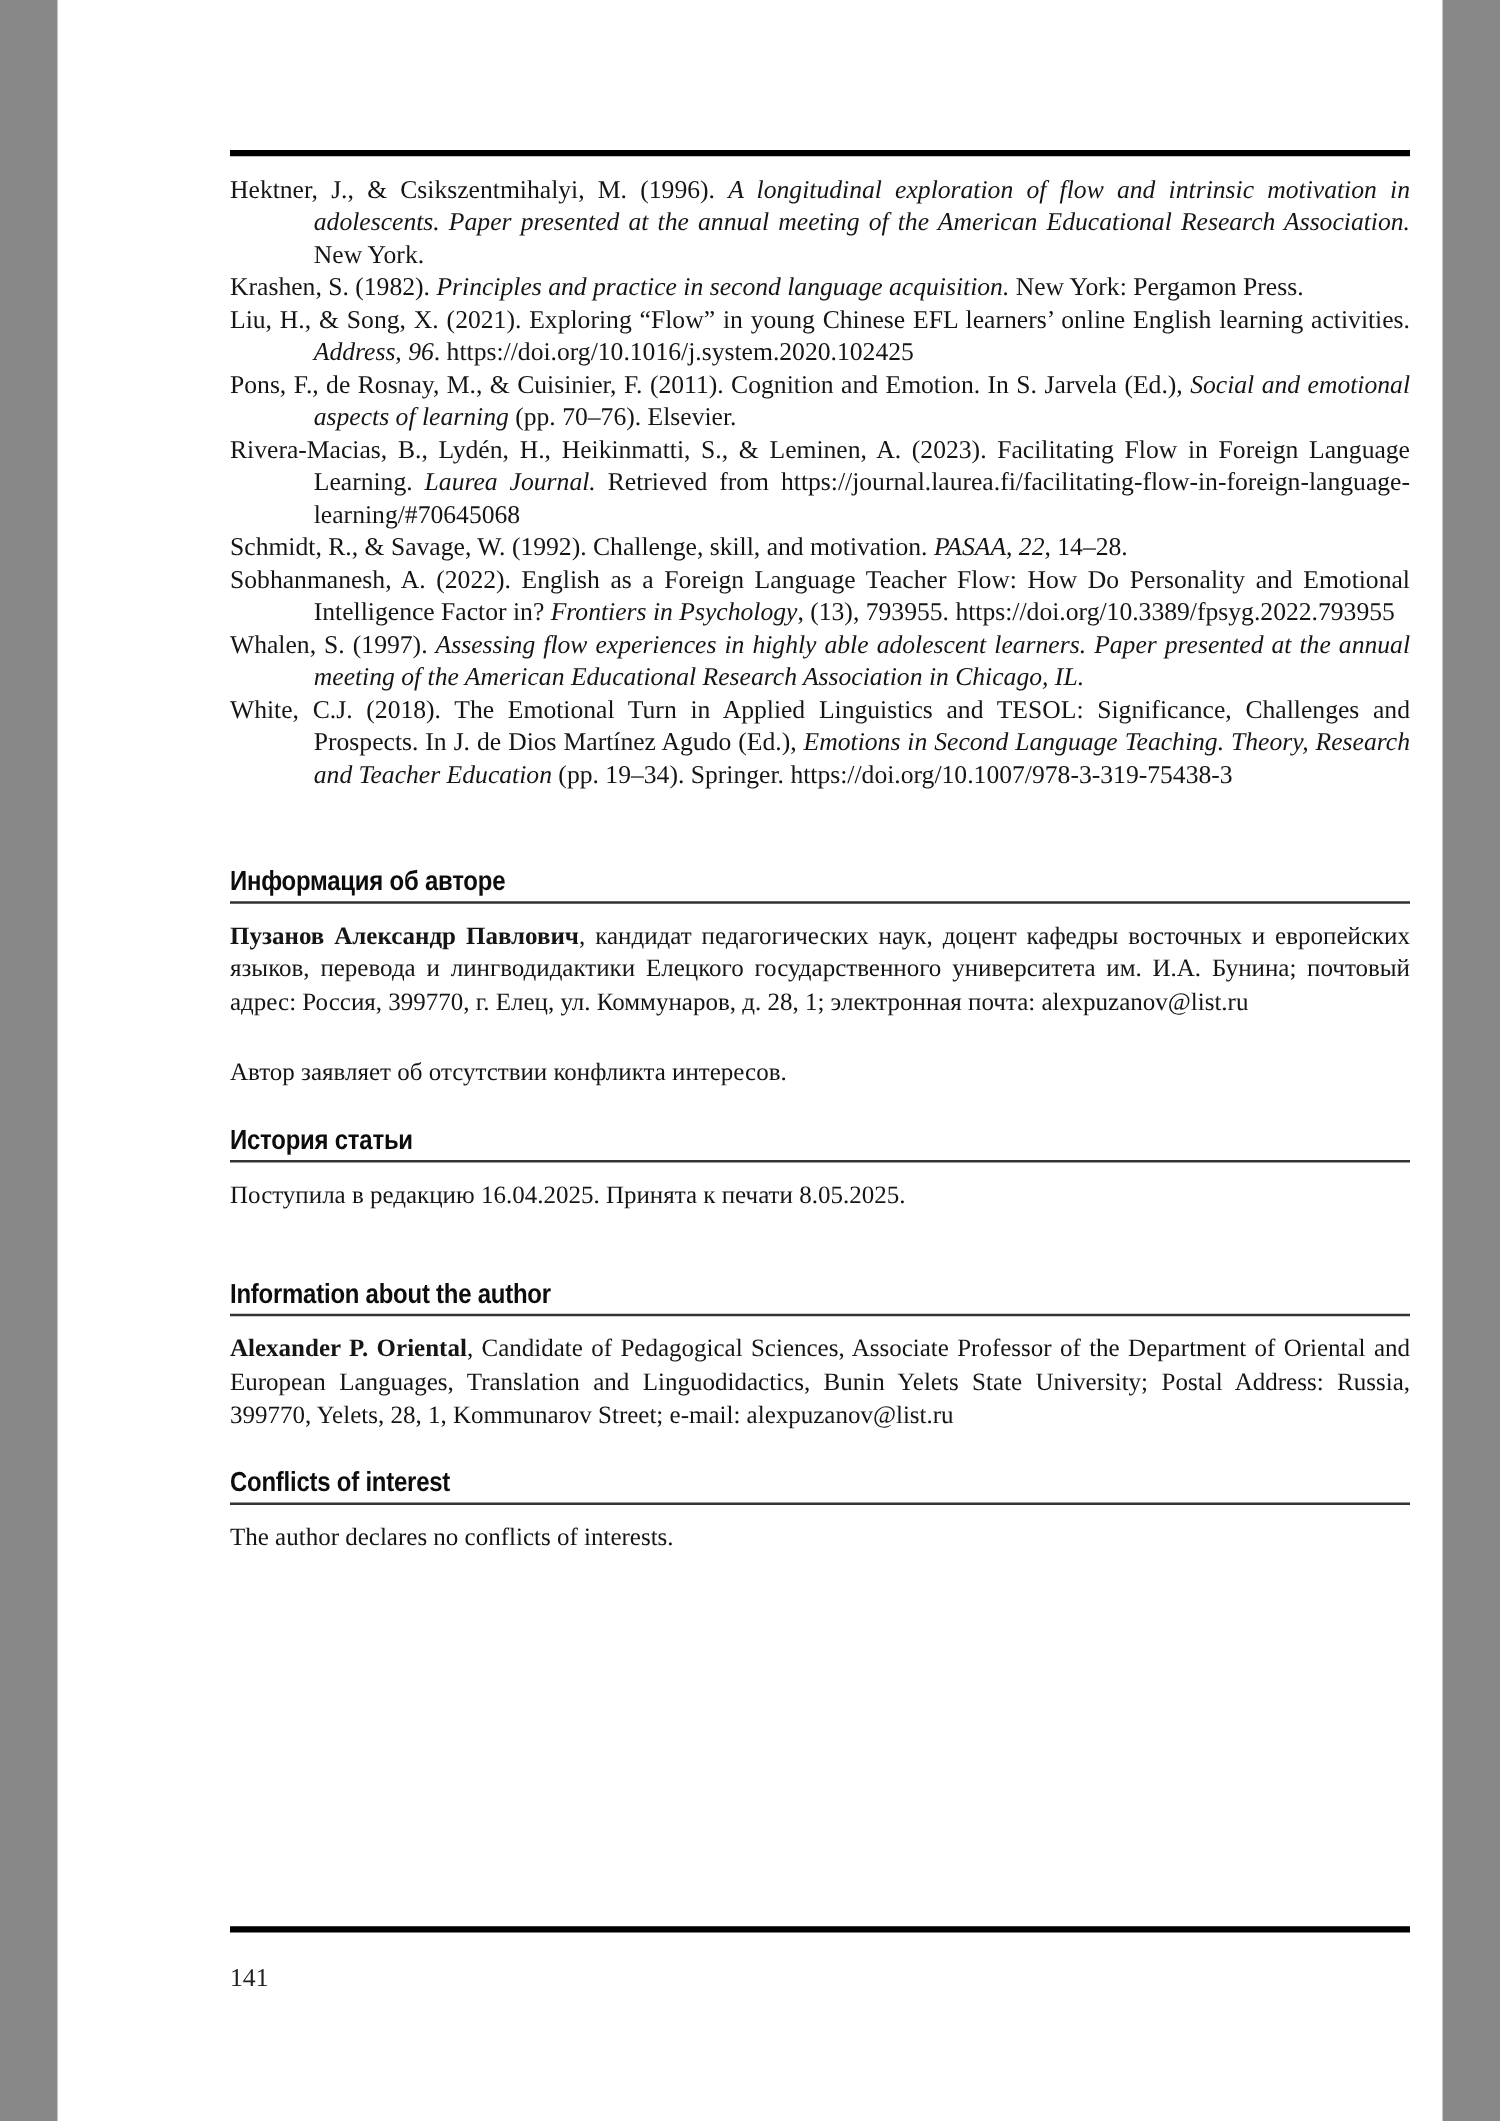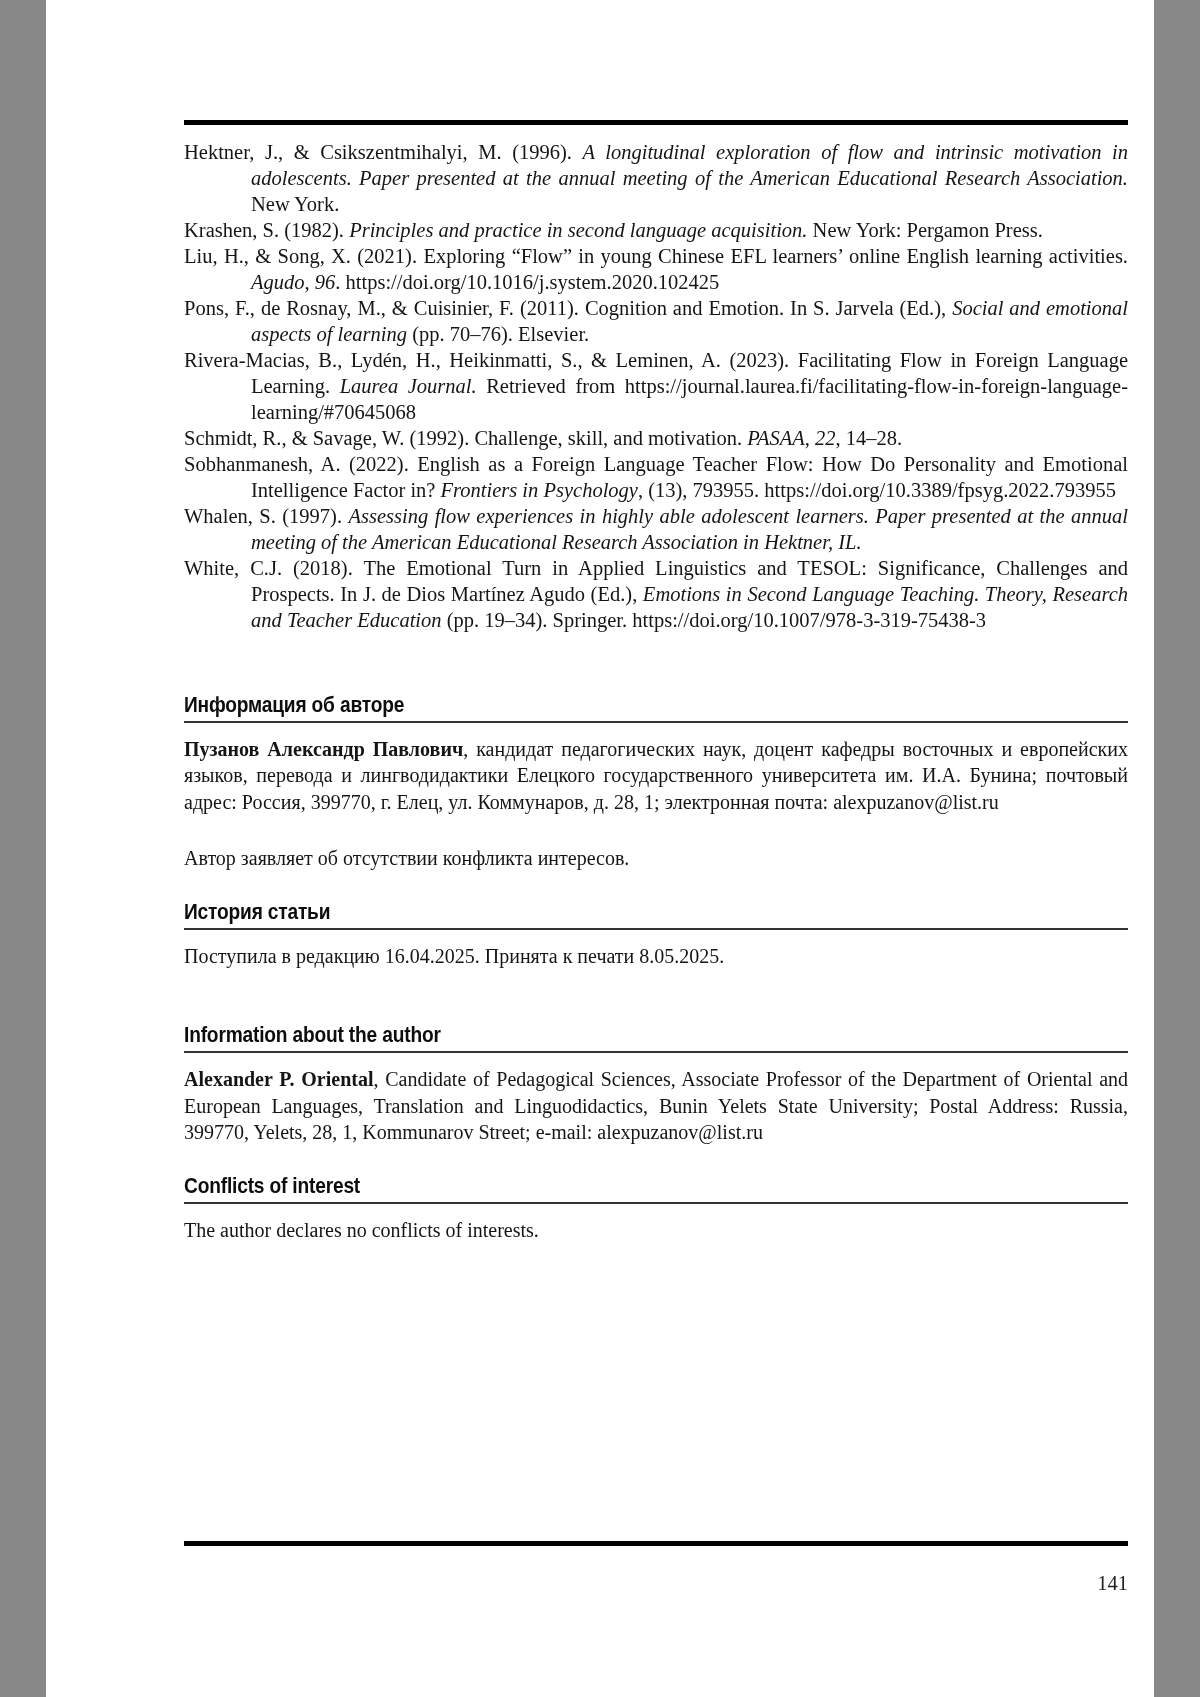--- a/index.html
+++ b/index.html
@@ -74,42 +74,42 @@
     width: 944px;
     top: 1541px;
     height: 4.5px;
     background: #000;
   }
   .page-number {
     position: absolute;
     left: 138px;
     width: 944px;
     top: 1572px;
-    text-align: right;
+    text-align: left;
     font-size: 20.5px;
     color: #222;
   }
 </style>
 </head>
 <body>
 
 <div class="page">
   <div class="content">
 
     <div class="top-rule"></div>
 
     <section class="refs">
       <p class="ref"><span>Hektner, J., &amp; Csikszentmihalyi, M. (1996). </span><span class="seg-i">A longitudinal exploration of flow and intrinsic motiva­tion in adolescents. Paper presented at the annual meeting of the American Educational Re­search Association.</span><span> New York.</span></p>
       <p class="ref"><span>Krashen, S. (1982). </span><span class="seg-i">Principles and practice in second language acquisition.</span><span> New York: Pergamon Press.</span></p>
-      <p class="ref"><span>Liu, H., &amp; Song, X. (2021). Exploring “Flow” in young Chinese EFL learners’ online English learning activities. </span><span class="seg-i">Agudo</span><span>, </span><span class="seg-i">96</span><span>. https://doi.org/10.1016/j.system.2020.102425</span></p>
+      <p class="ref"><span>Liu, H., &amp; Song, X. (2021). Exploring “Flow” in young Chinese EFL learners’ online English learning activities. </span><span class="seg-i">Address</span><span>, </span><span class="seg-i">96</span><span>. https://doi.org/10.1016/j.system.2020.102425</span></p>
       <p class="ref"><span>Pons, F., de Rosnay, M., &amp; Cuisinier, F. (2011). Cognition and Emotion. In S. Jarvela (Ed.), </span><span class="seg-i">Social and emotional aspects of learning</span><span> (pp. 70–76). Elsevier.</span></p>
       <p class="ref"><span>Rivera-Macias, B., Lydén, H., Heikinmatti, S., &amp; Leminen, A. (2023). Facilitating Flow in Foreign Language Learning. </span><span class="seg-i">Laurea Journal.</span><span> Retrieved from https://journal.laurea.fi/facilitating-flow-in-foreign-language-learning/#70645068</span></p>
       <p class="ref"><span>Schmidt, R., &amp; Savage, W. (1992). Challenge, skill, and motivation. </span><span class="seg-i">PASAA</span><span>, </span><span class="seg-i">22</span><span>, 14–28.</span></p>
       <p class="ref"><span>Sobhanmanesh, A. (2022). English as a Foreign Language Teacher Flow: How Do Personality and Emotional Intelligence Factor in? </span><span class="seg-i">Frontiers in Psychology</span><span>, (13), 793955. https://doi.org/10.3389/fpsyg.2022.793955</span></p>
-      <p class="ref"><span>Whalen, S. (1997). </span><span class="seg-i">Assessing flow experiences in highly able adolescent learners. Paper presented at the annual meeting of the American Educational Research Association in Hektner, IL.</span></p>
+      <p class="ref"><span>Whalen, S. (1997). </span><span class="seg-i">Assessing flow experiences in highly able adolescent learners. Paper presented at the annual meeting of the American Educational Research Association in Chicago, IL.</span></p>
       <p class="ref"><span>White, C.J. (2018). The Emotional Turn in Applied Linguistics and TESOL: Significance, Challenges and Prospects. In J. de Dios Martínez Agudo (Ed.), </span><span class="seg-i">Emotions in Second Language Teaching. Theory, Research and Teacher Education</span><span> (pp. 19–34). Springer. https://doi.org/10.1007/978-3-319-75438-3</span></p>
     </section>
 
     <section class="sec" id="sec-ru-author">
       <h2 class="sec-h"><span class="sec-h-text">Информация об авторе</span></h2>
       <p class="par"><span class="seg-b">Пузанов Александр Павлович</span><span>, кандидат педагогических наук, доцент кафедры восточных и европейских языков, перевода и лингводидактики Елецкого государственного университета им. И.А. Бунина; почтовый адрес: Россия, 399770, г. Елец, ул. Коммунаров, д. 28, 1; электронная почта: alexpuzanov@list.ru</span></p>
     </section>
 
     <section class="sec" id="sec-ru-conflicts">
       <p class="par"><span>Автор заявляет об отсутствии конфликта интересов.</span></p>

